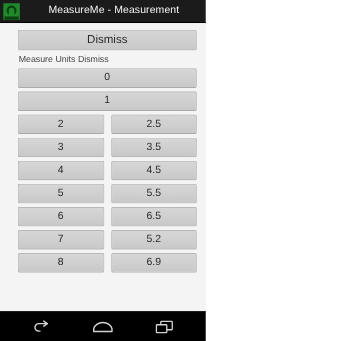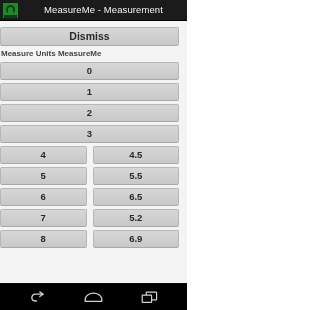--- a/index.html
+++ b/index.html
@@ -75,24 +75,23 @@
     letter-spacing: 0.1px;
     white-space: nowrap;
     line-height: 1;
     padding-left: 21px;
   }
 
   
   .content {
     flex: 1 1 auto;
     background: #f4f4f4;
-    padding: 6px 8px 0 0;
+    padding: 6px 8px 0 16px;
     box-sizing: border-box;
     overflow: hidden;
-    font-weight: bold;
   }
 
   .btn {
     background: linear-gradient(to bottom, #d6d6d6 0%, #cfcfcf 55%, #c8c8c8 100%);
     border: 1px solid #b7b7b7;
     border-bottom-color: #a9a9a9;
     border-radius: 2px;
     color: #2a2a2a;
     text-align: center;
     font-size: 9.5px;
@@ -165,34 +164,36 @@
       <div class="notch"></div>
       <div class="base"></div>
     </div>
     <div class="app-title">MeasureMe - Measurement</div>
   </div>
 
   <div class="content">
 
     <div class="btn dismiss-btn">Dismiss</div>
 
-    <div class="section-label">Measure Units MeasureMe</div>
+    <div class="section-label">Measure Units Dismiss</div>
 
     <div class="grid">
       <div class="row">
         <div class="btn">0</div>
       </div>
       <div class="row">
         <div class="btn">1</div>
       </div>
       <div class="row">
         <div class="btn">2</div>
+        <div class="btn">2.5</div>
       </div>
       <div class="row">
         <div class="btn">3</div>
+        <div class="btn">3.5</div>
       </div>
       <div class="row">
         <div class="btn">4</div>
         <div class="btn">4.5</div>
       </div>
       <div class="row">
         <div class="btn">5</div>
         <div class="btn">5.5</div>
       </div>
       <div class="row">

